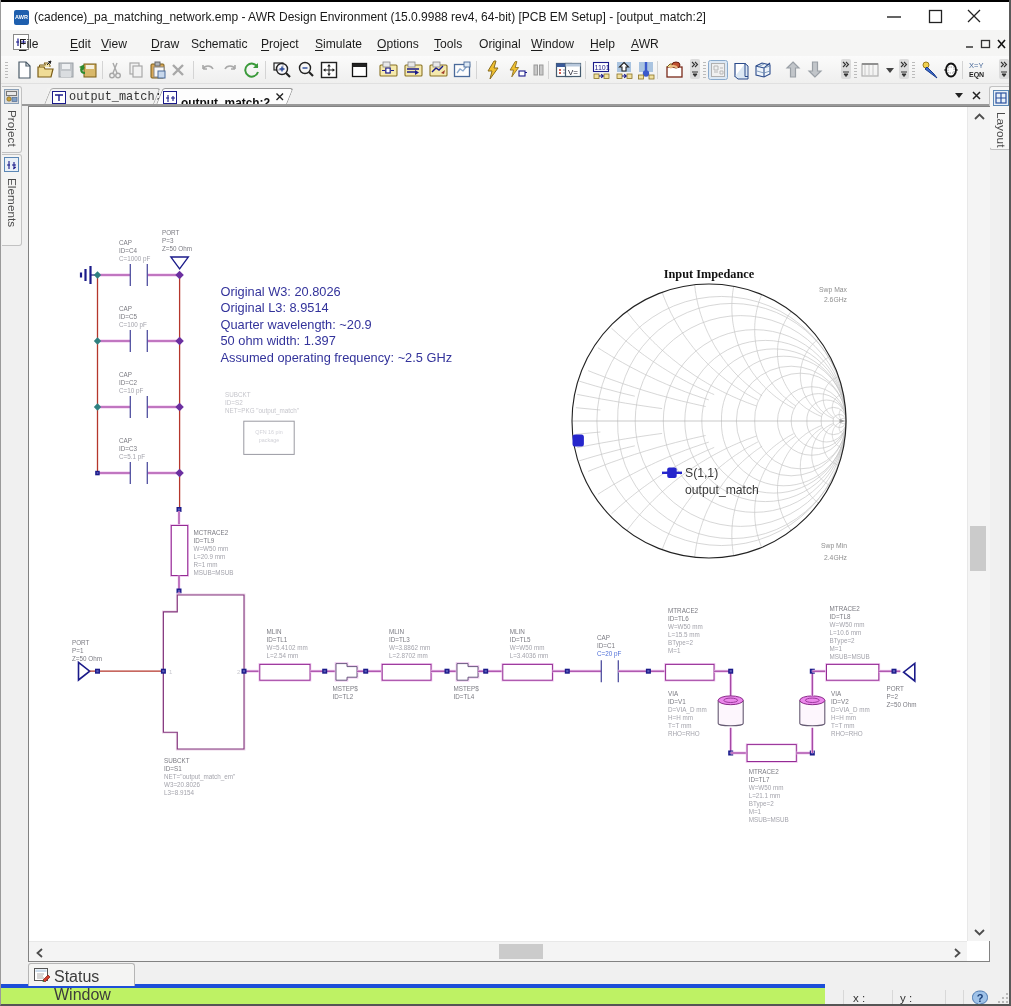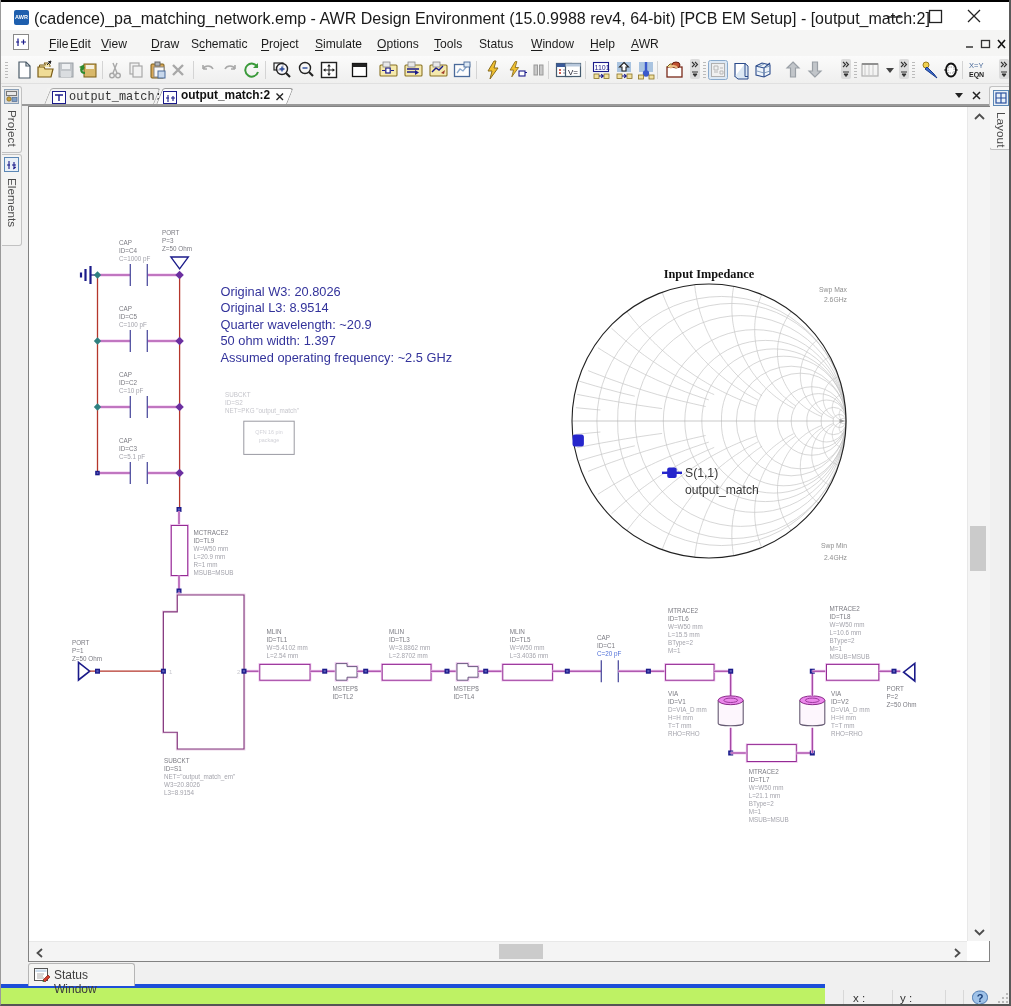--- a/index.html
+++ b/index.html
@@ -3,21 +3,21 @@
 <meta charset="utf-8">
 <style>
 * { margin:0; padding:0; box-sizing:border-box; }
 html,body { width:1011px; height:1006px; overflow:hidden; }
 body { font-family:"Liberation Sans", sans-serif; position:relative; background:#f0f0f0;
        border-left:1px solid #9a9a9a; border-right:2px solid #5a5a5a; border-bottom:2px solid #555; }
 .titlebar { position:absolute; left:0; top:0; width:1011px; height:30px; background:#fff;
             border-top:2px solid #000; }
 .titlebar .logo { position:absolute; left:13px; top:8px; width:15px; height:15px; background:#1e5fae;
                   border-radius:2px; color:#fff; font-size:5.5px; font-weight:bold; text-align:center; line-height:15px; }
-.titlebar .txt { position:absolute; left:33px; top:8px; font-size:16px; color:#191919; }
+.titlebar .txt { position:absolute; left:33px; top:8px; font-size:12px; color:#191919; }
 .wbtn { position:absolute; top:0; width:16px; height:30px; color:#222; }
 .menubar { position:absolute; left:0; top:30px; width:1011px; height:26px; background:#f5f5f4; }
 .menubar .mi { position:absolute; top:7px; font-size:12.1px; color:#1c1c1c; }
 .menubar u { text-decoration:underline; text-underline-offset:1.5px; }
 .toolbar { position:absolute; left:0; top:56px; width:1011px; height:28px;
            background:linear-gradient(#fbfbfb,#efefee); border-bottom:1px solid #e0e0e0; }
 .tb { position:absolute; top:3px; width:22px; height:22px; }
 .tbsep { position:absolute; top:5px; width:1px; height:18px; background:#d4d4d4; }
 .tbgrip { position:absolute; top:6px; width:3px; height:16px;
           background:repeating-linear-gradient(#bbb 0 1px, transparent 1px 3px); }
@@ -33,21 +33,21 @@
 .righttab { position:absolute; left:988px; top:86px; width:22px; background:#f7f7f6; border:1px solid #c2c2c2; border-right:none;
             border-radius:3px 0 0 3px; }
 .righttab .rot { writing-mode:vertical-rl; font-size:11.8px; color:#4a4a4a; margin:2px 0 4px 4px; }
 .canvas { position:absolute; left:27px; top:106px; width:962px; height:856px;
           border:1px solid #828282; background:#fff; }
 .vscroll { position:absolute; left:938px; top:0; width:23px; height:834px; background:#f4f4f4; border-left:1px solid #e8e8e8;}
 .hscroll { position:absolute; left:0px; top:834px; width:938px; height:20px; background:#f4f4f4; border-top:1px solid #e8e8e8;}
 .arr { position:absolute; color:#4d4d4d; font-size:13px; font-weight:bold; }
 .statwin { position:absolute; left:27px; top:963px; width:107px; height:23px; background:#f4f4f3;
            border:1px solid #b5b5b5; border-bottom:none; border-radius:3px 3px 0 0; z-index:5; }
-.statwin .txt { position:absolute; left:25px; top:4px; font-size:12px; color:#3c3c3c; }
+.statwin .txt { position:absolute; left:25px; top:4px; font-size:16px; color:#3c3c3c; }
 .statusbar { position:absolute; left:0; top:984px; width:824px; height:20px; background:#bef264;
              border-top:4px solid #1d4ed8; font-size:11.5px; color:#333; }
 .sbdiv { position:absolute; top:2px; width:1px; height:16px; background:#d8d8d8; }
 svg text { font-family:"Liberation Sans", sans-serif; }
 </style>
 </head>
 <body>
 
 <div class="titlebar">
   <div class="logo">AWR</div>
@@ -61,30 +61,30 @@
   <svg class="wbtn" style="left:965px" width="16" height="30">
       <path d="M2 8 L14 20 M14 8 L2 20" stroke="#222" stroke-width="1.3"></path>
     </svg>
 </div>
 
 <div class="menubar">
   <svg style="position:absolute;left:12px;top:4px" width="17" height="17">
     <rect x="0.5" y="0.5" width="15" height="15" fill="#fff" stroke="#888"></rect>
     <path d="M3 8 h3 M5 4.5 v7.5 M8 8 h5 M10.5 5.5 v5" stroke="#1b1b8a" stroke-width="1.2" fill="none"></path>
   </svg>
-  <div class="mi" style="left:48px"><u>F</u>ile</div>
+  <div class="mi" style="left:18px"><u>F</u>ile</div>
   <div class="mi" style="left:69px"><u>E</u>dit</div>
   <div class="mi" style="left:100px"><u>V</u>iew</div>
   <div class="mi" style="left:150px"><u>D</u>raw</div>
   <div class="mi" style="left:190px">S<u>c</u>hematic</div>
   <div class="mi" style="left:260px"><u>P</u>roject</div>
   <div class="mi" style="left:314px"><u>S</u>imulate</div>
   <div class="mi" style="left:376px"><u>O</u>ptions</div>
   <div class="mi" style="left:433px"><u>T</u>ools</div>
-  <div class="mi" style="left:478px">Status</div>
+  <div class="mi" style="left:478px">Original</div>
   <div class="mi" style="left:530px"><u>W</u>indow</div>
   <div class="mi" style="left:589px"><u>H</u>elp</div>
   <div class="mi" style="left:630px"><u>A</u>WR</div>
 
   <svg style="position:absolute;left:963px;top:7px" width="44" height="14">
     <line x1="2" y1="10" x2="9" y2="10" stroke="#333" stroke-width="1.5"></line>
     <rect x="17.5" y="3.5" width="8" height="7" fill="none" stroke="#333" stroke-width="1.3"></rect>
     <path d="M34 3 L41 11 M41 3 L34 11" stroke="#111" stroke-width="1.6"></path>
   </svg>
 </div>
@@ -315,21 +315,21 @@
       <path d="M3 4 h8 M7 4 v6" stroke="#1b1b8a" stroke-width="1.4" fill="none"></path>
     </svg>
     <span style="position:absolute;left:22px;top:2px">output_match:1</span>
   </div>
   <div class="tab" style="left:158px;width:131px;">
     <div class="tabskew" style="background:#fdfdfd;border-color:#999;"></div>
     <svg style="position:absolute;left:4px;top:3px" width="14" height="13">
       <rect x="0.5" y="0.5" width="13" height="12" fill="#fff" stroke="#1b1b8a"></rect>
       <path d="M3 7 h3 M5 4 v7 M8 7 h4 M10 5 v5" stroke="#1b1b8a" stroke-width="1.1" fill="none"></path>
     </svg>
-    <span style="position:absolute;left:22px;top:0;font-weight:bold;color:#111">output_match:2</span>
+    <span style="position:absolute;left:22px;top:8px;font-weight:bold;color:#111">output_match:2</span>
     <svg style="position:absolute;left:116px;top:4px" width="10" height="10">
         <path d="M1.5 1.5 L8 8 M8 1.5 L1.5 8" stroke="#222" stroke-width="1.4"></path>
       </svg>
   </div>
   <svg style="position:absolute;left:953px;top:7px" width="30" height="10">
     <path d="M1 2 L9 2 L5 7 Z" fill="#222"></path>
     <path d="M19 1 L26 8 M26 1 L19 8" stroke="#222" stroke-width="1.5"></path>
   </svg>
 </div>
 <div class="tabline"></div>

